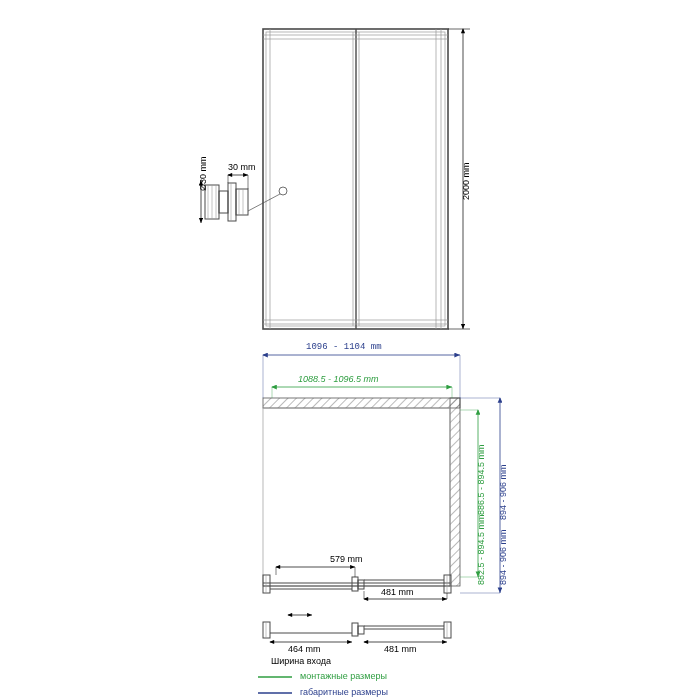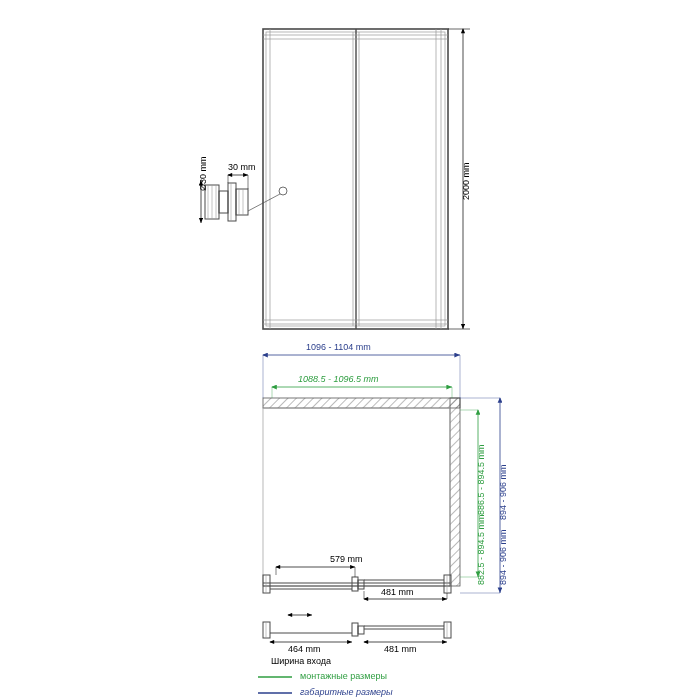--- a/index.html
+++ b/index.html
@@ -177,21 +177,21 @@
       <line x1="258" y1="678" x2="292" y2="678" stroke="#2b3f8c" stroke-width="1.6"></line>
     </g>
   </svg>
 
   <div class="lbl vert" style="left:461px; top:185px; transform:rotate(-90deg);">2000 mm</div>
 
   <div class="lbl vert" style="left:198px; top:176px; transform:rotate(-90deg);">Ø30 mm</div>
 
   <div class="lbl" style="left:228px; top:147px;">30 mm</div>
 
-  <div class="lbl blue" style="left:306px; top:327px;">1096 - 1104 mm</div>
+  <div class="lbl blue" style="left:306px; top:327px;font-family:Liberation Mono, monospace;">1096 - 1104 mm</div>
 
   <div class="lbl green" style="left:298px; top:359px;font-style:italic;">1088.5 - 1096.5 mm</div>
 
   <div class="lbl green vert" style="left:476px; top:500px; transform:rotate(-90deg);">886.5 - 894.5 mm</div>
 
   <div class="lbl blue vert" style="left:498px; top:505px; transform:rotate(-90deg);">894 - 906 mm</div>
 
   <div class="lbl green vert" style="left:476px; top:570px; transform:rotate(-90deg);">882.5 - 894.5 mm</div>
 
   <div class="lbl blue vert" style="left:498px; top:570px; transform:rotate(-90deg);">894 - 906 mm</div>
@@ -201,15 +201,15 @@
   <div class="lbl" style="left:381px; top:572px;">481 mm</div>
 
   <div class="lbl" style="left:288px; top:629px;">464 mm</div>
 
   <div class="lbl" style="left:271px; top:641px;">Ширина входа</div>
 
   <div class="lbl" style="left:384px; top:629px;">481 mm</div>
 
   <div class="lbl green" style="left:300px; top:656px;">монтажные размеры</div>
 
-  <div class="lbl blue" style="left:300px; top:672px;font-style:italic;">габаритные размеры</div>
+  <div class="lbl blue" style="left:300px; top:672px;">габаритные размеры</div>
 
 </div>
 
 </body></html>

